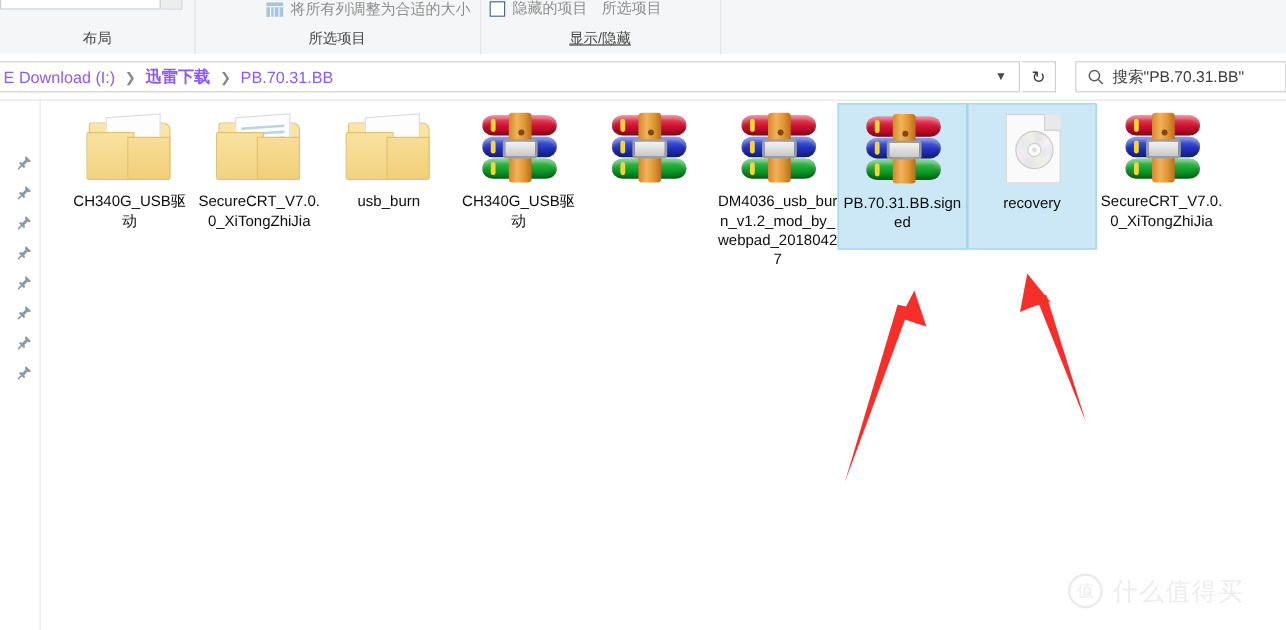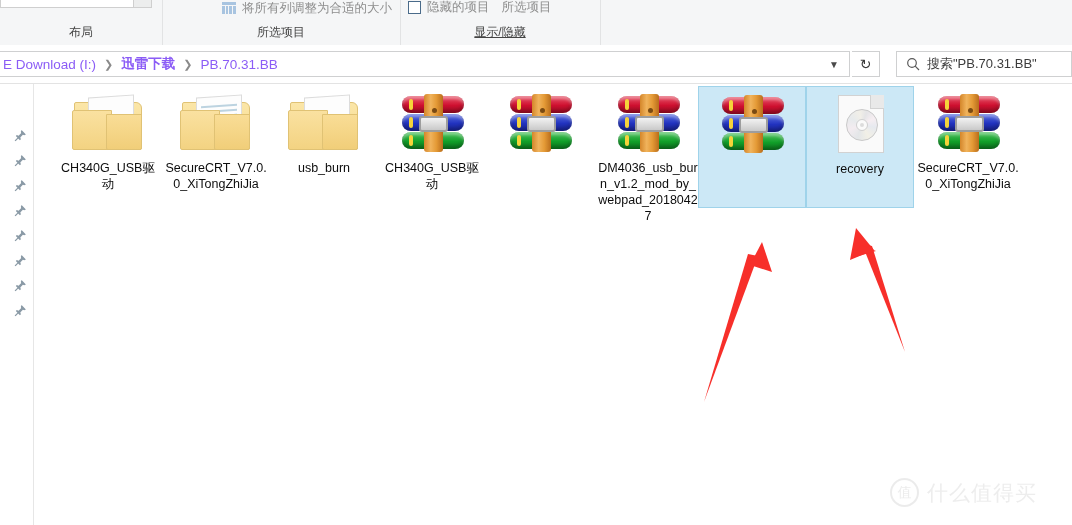--- a/index.html
+++ b/index.html
@@ -354,20 +354,21 @@
             <span class="rar-tick"></span>
           </div>
         <div class="rar-band rar-b3">
             <span class="rar-tick"></span>
           </div>
         <div class="rar-strap"></div>
           <div class="rar-hole"></div>
           <div class="rar-buckle"></div>
       </div>
     </div>
+    <div class="lbl">PB.70.31.BB.signed</div>
   </div>
 
   <div class="item sel" style="left:772px;top:2px;height:122px;">
     <div class="ico">
       <div class="doc">
           <div class="doc-fold"></div>
         </div>
       <div class="disc"></div>
         <div class="disc-hole"></div>
         <div class="disc-hole2"></div>

